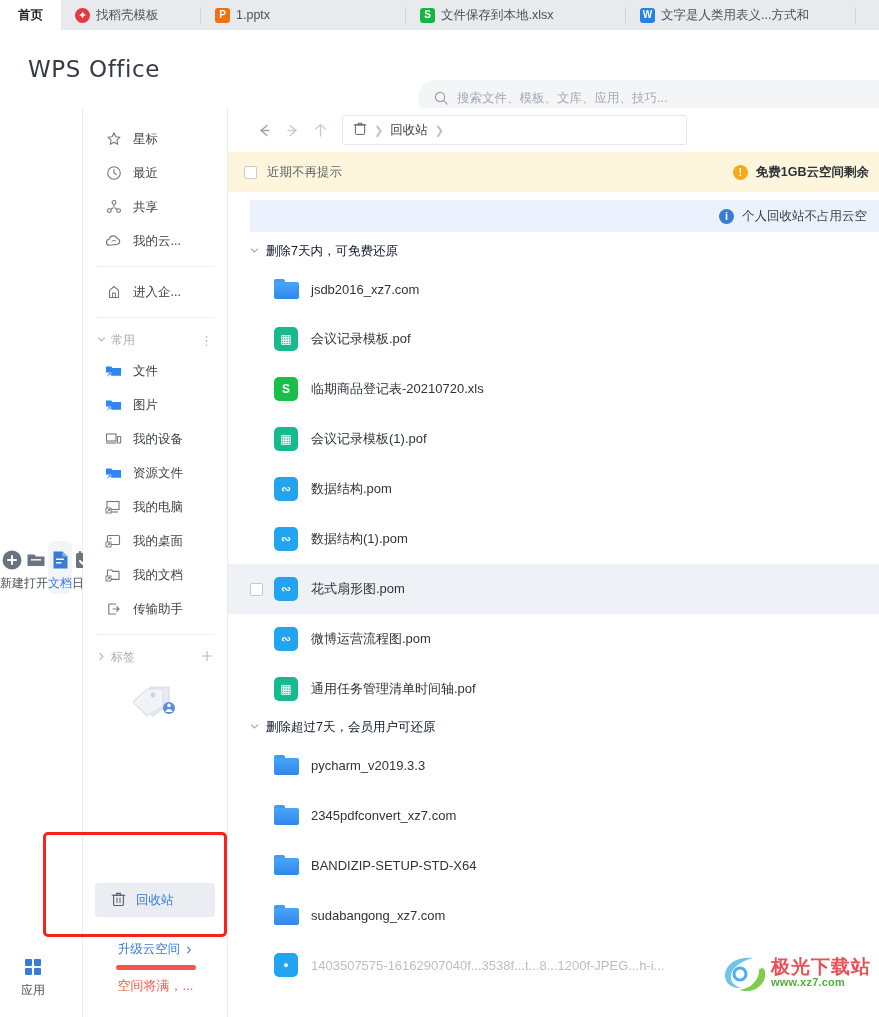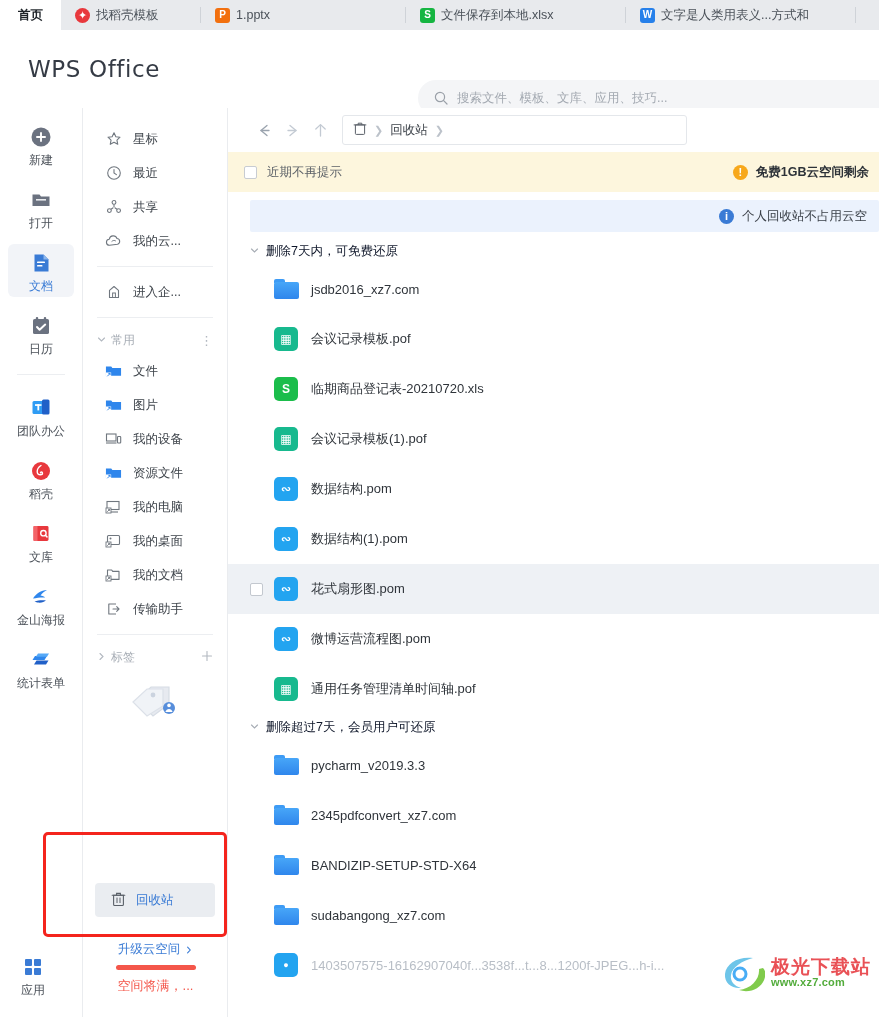--- a/index.html
+++ b/index.html
@@ -66,21 +66,21 @@
     border: 0; outline: none; background: transparent;
     font-size: 12.5px; color: #9aa0a8; width: 100%;
     font-family: "Liberation Sans", sans-serif;
   }
   .searchinput::placeholder { color: #a3a9b1; }
 
   
   .rail {
     position: absolute; left: 0; top: 108px; width: 83px; height: 909px;
     background: #ffffff; border-right: 1px solid #eaecef;
-    display: flex; flex-direction: column; align-items: center;
+    display: flex; flex-direction: row; align-items: center;
   }
   .rail-item {
     width: 66px; margin-top: 10px; padding: 7px 0 5px;
     display: flex; flex-direction: column; align-items: center; gap: 5px;
     border-radius: 6px; cursor: pointer;
   }
   .rail-item.active { background: #f2f4f8; }
   .rail-label { font-size: 12px; color: #4b5159; line-height: 1; }
   .rail-item.active .rail-label { color: #3a7bd5; }
   .rail-ico { width: 24px; height: 24px; display: flex; align-items: center; justify-content: center; }

